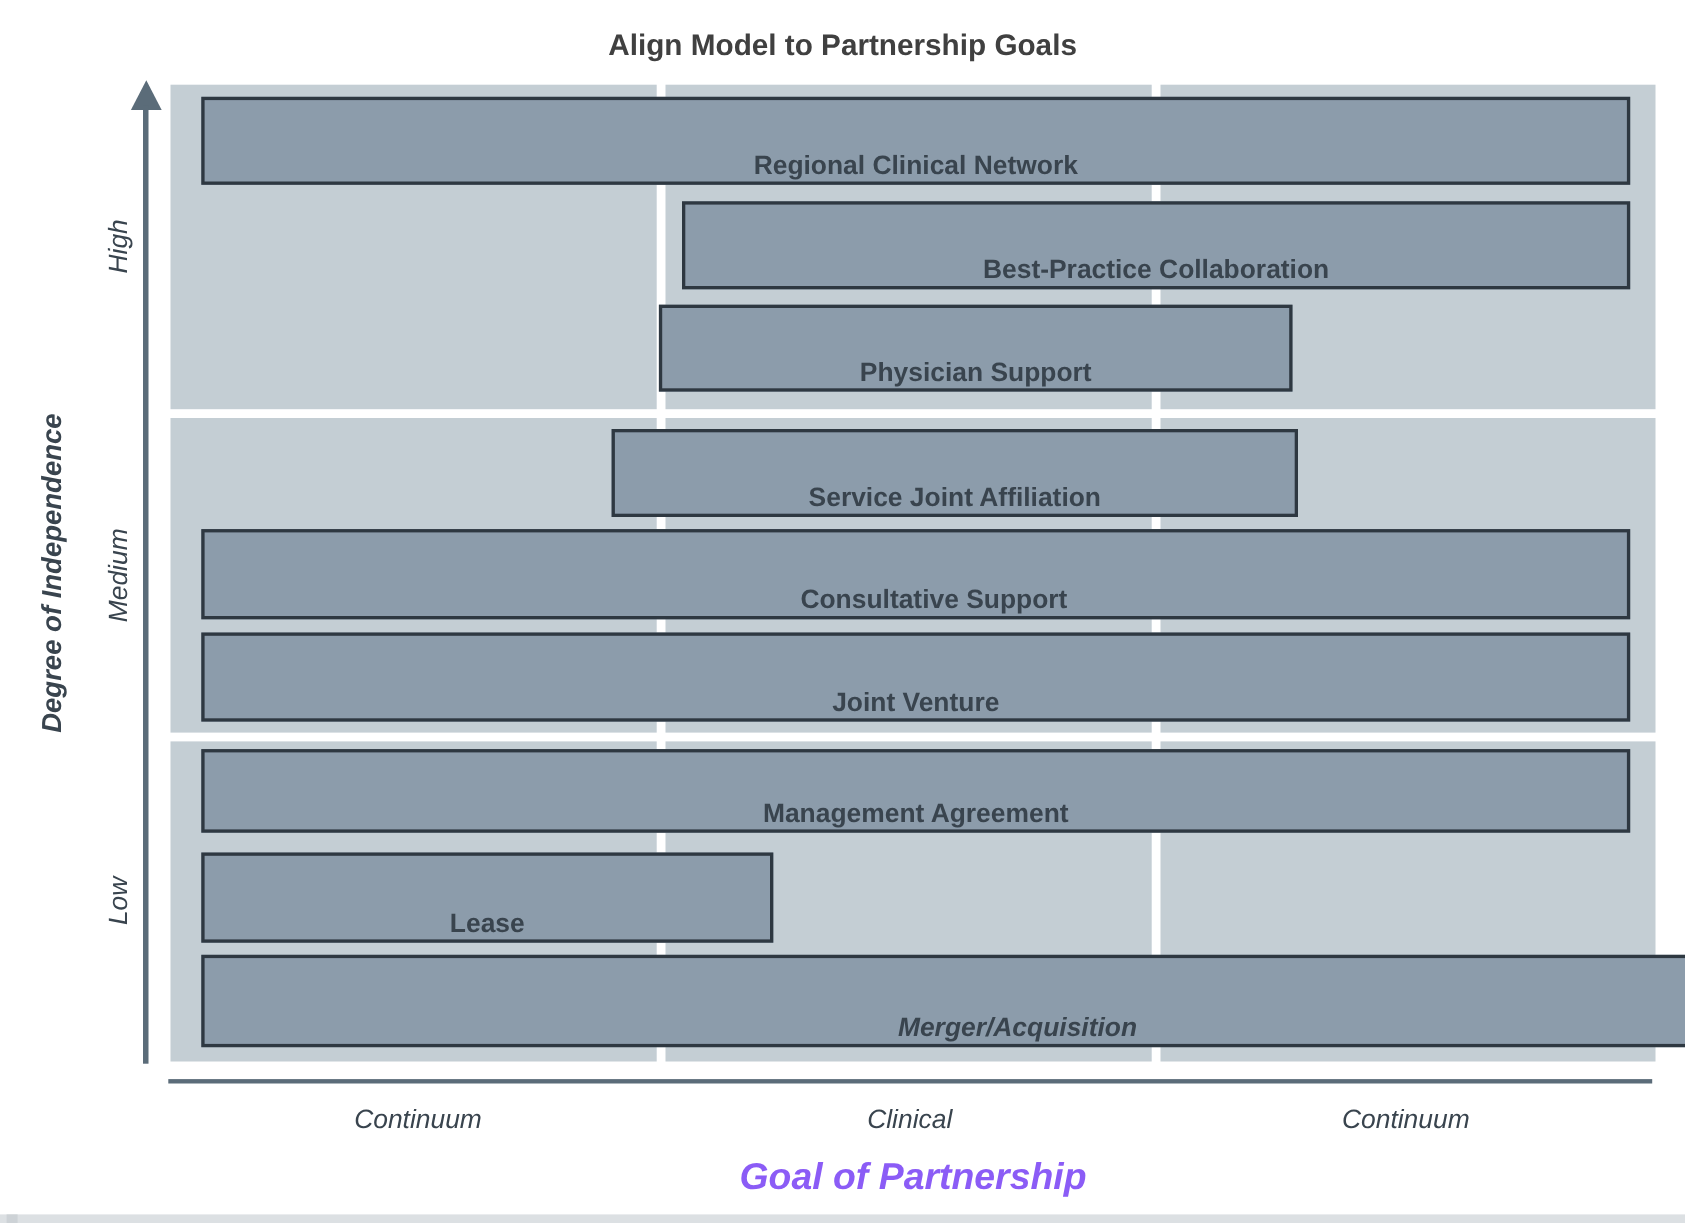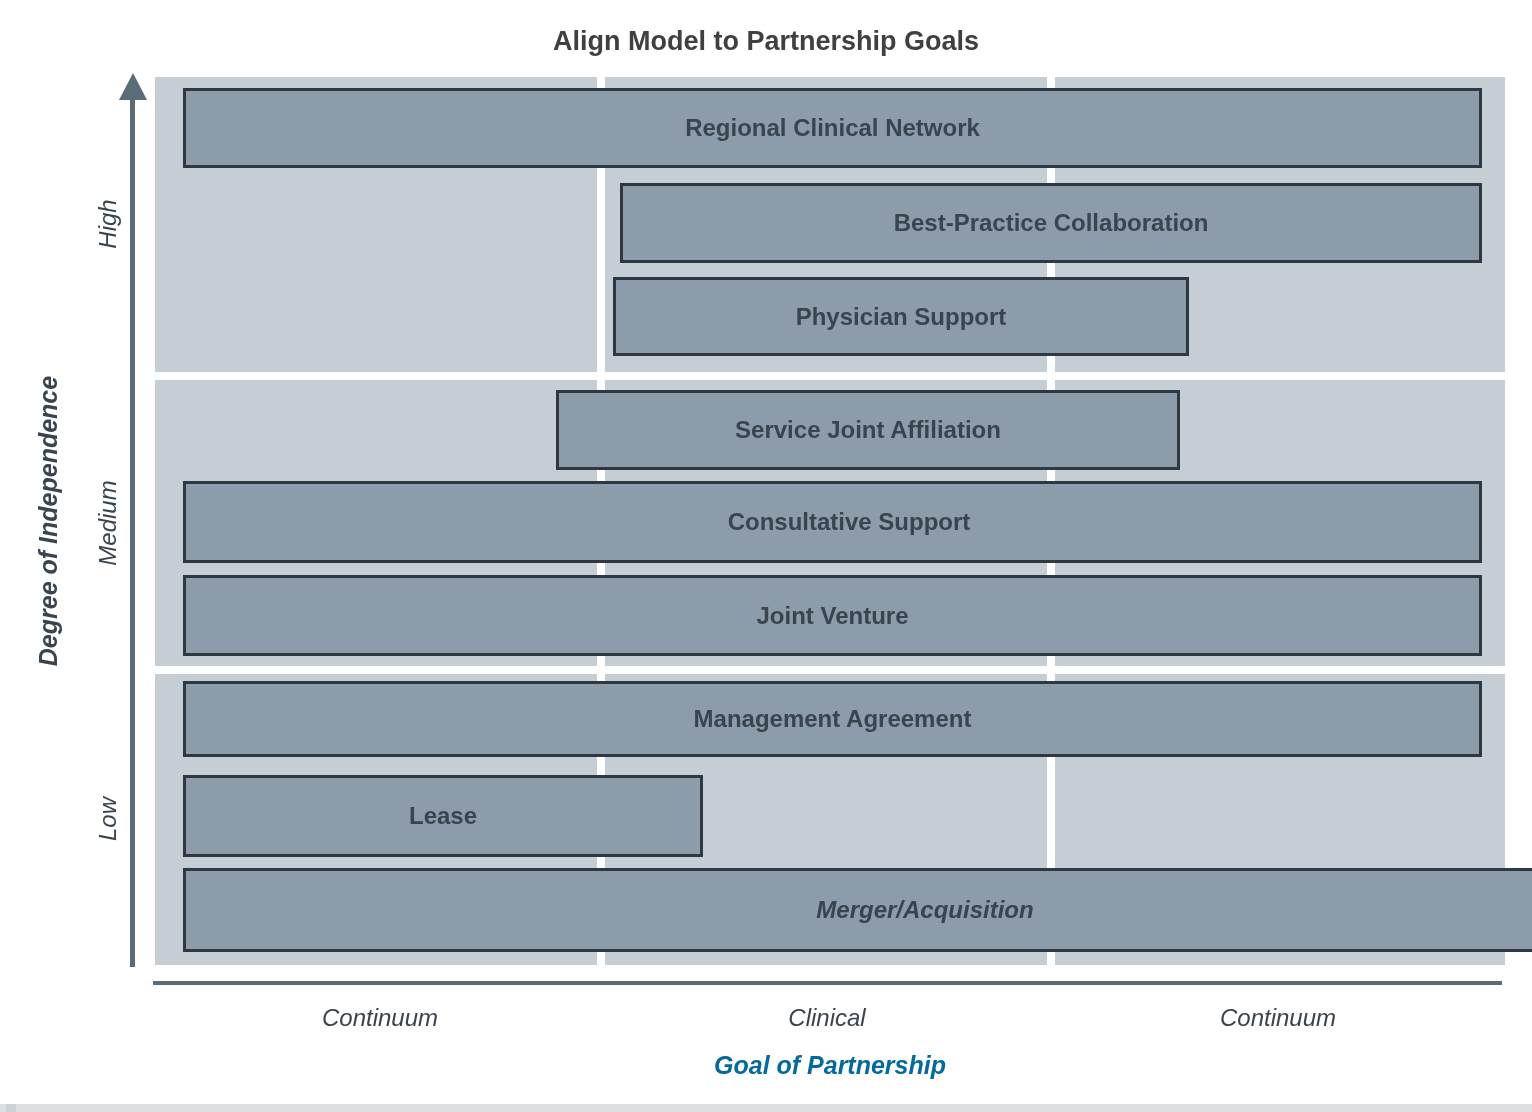--- a/index.html
+++ b/index.html
@@ -34,21 +34,21 @@
     gap: 8px;
     background: #ffffff;
   }
   .cell { background: #c4ced4; }
   .bar {
     position: absolute;
     box-sizing: border-box;
     background: #8c9cab;
     border: 3px solid #2e3841;
     display: flex;
-    align-items: center;
+    align-items: flex-end;
     justify-content: center;
   }
   .bar span {
     font-size: 24px;
     font-weight: bold;
     color: #39444e;
     white-space: nowrap;
   }
   .y-axis-line {
     position: absolute;
@@ -88,22 +88,22 @@
     color: #39444e;
     white-space: nowrap;
   }
   .x-axis-title {
     position: absolute;
     top: 1051px;
     left: 830px;
     transform: translateX(-50%);
     font-style: italic;
     font-weight: bold;
-    font-size: 25px;
-    color: #0369a1;
+    font-size: 34px;
+    color: #8b5cf6;
     white-space: nowrap;
     text-align: center;
   }
   .bottom-strip {
     position: absolute;
     left: 0; right: 0; bottom: 0;
     height: 8px;
     background: #dce0e3;
   }
   .bottom-strip-accent {
@@ -130,21 +130,21 @@
     <div class="cell"></div>
     <div class="cell"></div>
   </div>
   <div>
       <div class="bar" style="left: 28px; top: 11px; width: 1299px; height: 80px;">
         <span>Regional Clinical Network</span>
       </div>
       <div class="bar" style="left: 465px; top: 106px; width: 862px; height: 80px;">
         <span>Best-Practice Collaboration</span>
       </div>
-      <div class="bar" style="left: 458px; top: 200px; width: 576px; height: 79px;">
+      <div class="bar" style="left: 444px; top: 200px; width: 576px; height: 79px;">
         <span>Physician Support</span>
       </div>
       <div class="bar" style="left: 401px; top: 313px; width: 624px; height: 80px;">
         <span>Service Joint Affiliation</span>
       </div>
       <div class="bar" style="left: 28px; top: 404px; width: 1299px; height: 82px; padding-left: 33px;">
         <span>Consultative Support</span>
       </div>
       <div class="bar" style="left: 28px; top: 498px; width: 1299px; height: 81px;">
         <span>Joint Venture</span>

